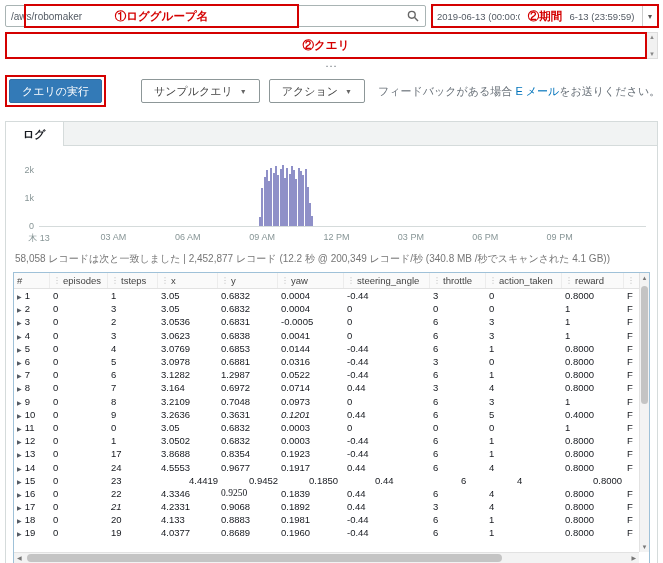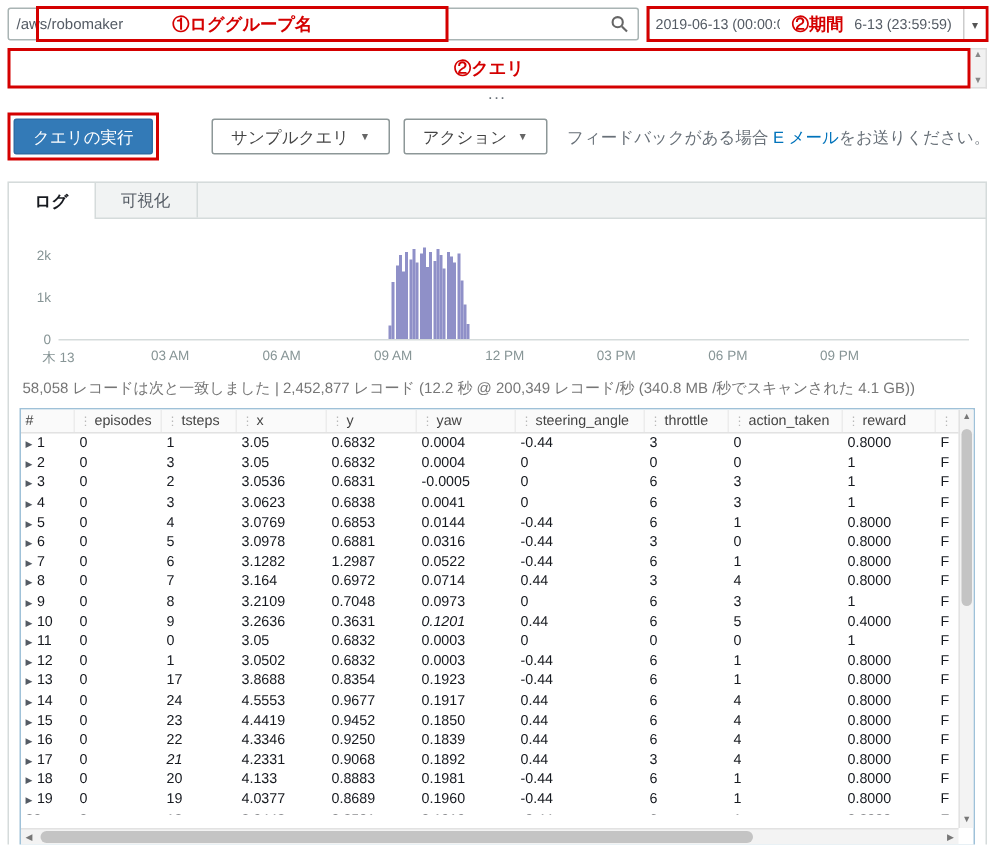--- a/index.html
+++ b/index.html
@@ -121,21 +121,20 @@
     <span class="caret">▼</span>
   </button>
   <span class="feedback">
     <span>フィードバックがある場合 </span><span class="link">E メール</span><span>をお送りください。</span>
   </span>
 </div>
 
 <div class="workspace">
   <div class="tabbar" id="tabbar">
       <div class="tab active">ログ</div>
-      <div class="tab">可視化</div>
     </div>
   <div class="panel">
 
     <div class="chart">
       <div class="yaxis" id="yaxis">
           <span class="ytick" style="bottom: calc(0% - 4px);">0</span>
           <span class="ytick" style="bottom: calc(40% - 4px);">1k</span>
           <span class="ytick" style="bottom: calc(80% - 4px);">2k</span>
         </div>
       <div class="plot" id="plot">
@@ -404,35 +403,35 @@
             <div class="td" style="width: 86px;">0.44</div>
             <div class="td" style="width: 56px;">6</div>
             <div class="td" style="width: 76px;">4</div>
             <div class="td" style="width: 62px;">0.8000</div>
             <div class="td" style="width: 40px;">F</div>
           </div>
           <div class="tr">
             <div class="td" style="width: 36px;"><span class="arrow">▶</span><span>15</span></div>
             <div class="td" style="width: 58px;">0</div>
             <div class="td" style="width: 50px;">23</div>
-            <div class="td" style="width: 60px;">4.4419</div>
+            <div class="td" style="width: 60px; margin-left: 28px;">4.4419</div>
             <div class="td" style="width: 60px;">0.9452</div>
             <div class="td" style="width: 66px;">0.1850</div>
             <div class="td" style="width: 86px;">0.44</div>
             <div class="td" style="width: 56px;">6</div>
             <div class="td" style="width: 76px;">4</div>
             <div class="td" style="width: 62px;">0.8000</div>
             <div class="td" style="width: 40px;">F</div>
           </div>
           <div class="tr">
             <div class="td" style="width: 36px;"><span class="arrow">▶</span><span>16</span></div>
             <div class="td" style="width: 58px;">0</div>
             <div class="td" style="width: 50px;">22</div>
             <div class="td" style="width: 60px;">4.3346</div>
-            <div class="td" style="width: 60px;">0.9250</div>
+            <div class="td" style="width: 60px; font-family: Liberation Serif, serif;">0.9250</div>
             <div class="td" style="width: 66px;">0.1839</div>
             <div class="td" style="width: 86px;">0.44</div>
             <div class="td" style="width: 56px;">6</div>
             <div class="td" style="width: 76px;">4</div>
             <div class="td" style="width: 62px;">0.8000</div>
             <div class="td" style="width: 40px;">F</div>
           </div>
           <div class="tr">
             <div class="td" style="width: 36px;"><span class="arrow">▶</span><span>17</span></div>
             <div class="td" style="width: 58px;">0</div>

